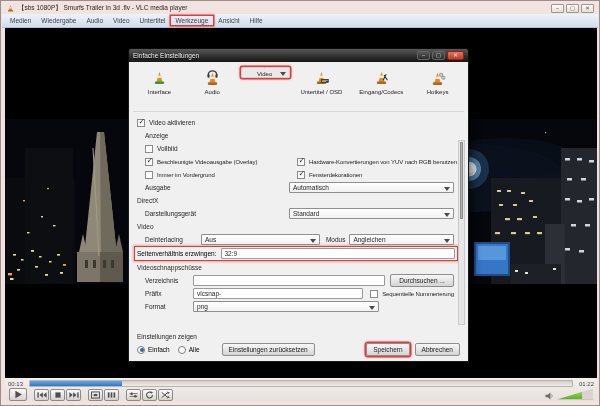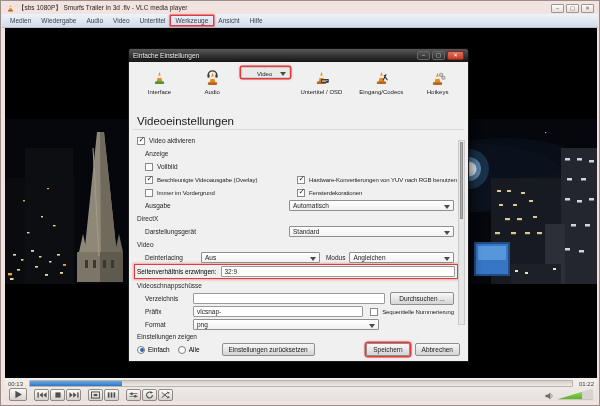--- a/index.html
+++ b/index.html
@@ -293,21 +293,20 @@
               <polygon points="10,3 13.6,15 6.4,15" fill="#e78a1e"></polygon>
               <polygon points="8.6,7.5 11.4,7.5 12.1,10.5 7.9,10.5" fill="#f5f0e8"></polygon>
               <rect x="4.5" y="14.5" width="11" height="3" rx="1.2" fill="#b5651a"></rect>
               <rect x="12.5" y="4" width="3.4" height="3.4" rx="0.6" fill="#d8d8d8" stroke="#555" stroke-width="0.6"></rect>
               <rect x="15.2" y="7.4" width="3.4" height="3.4" rx="0.6" fill="#d8d8d8" stroke="#555" stroke-width="0.6"></rect>
             </svg>
           <span class="tab-label">Hotkeys</span>
         </div>
       </div>
 
-      <div class="dlg-heading">Videoeinstellungen</div>
       <hr class="dlg-hr">
 
       <div class="content">
         <div class="row">
           <span class="cb checked"></span>
           <span class="cblab">Video aktivieren</span>
         </div>
         <div class="row">
             <span class="ind"></span>
             <span class="grouplabel">Anzeige</span>

